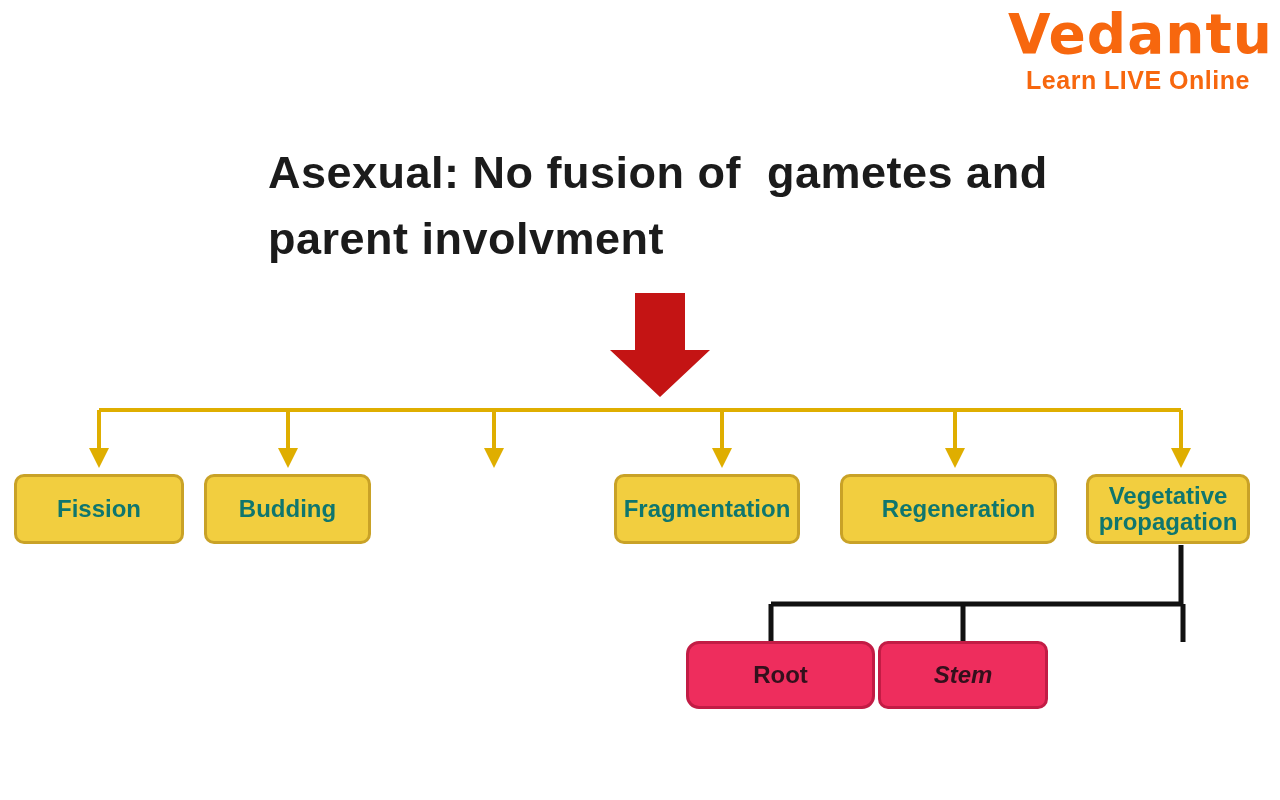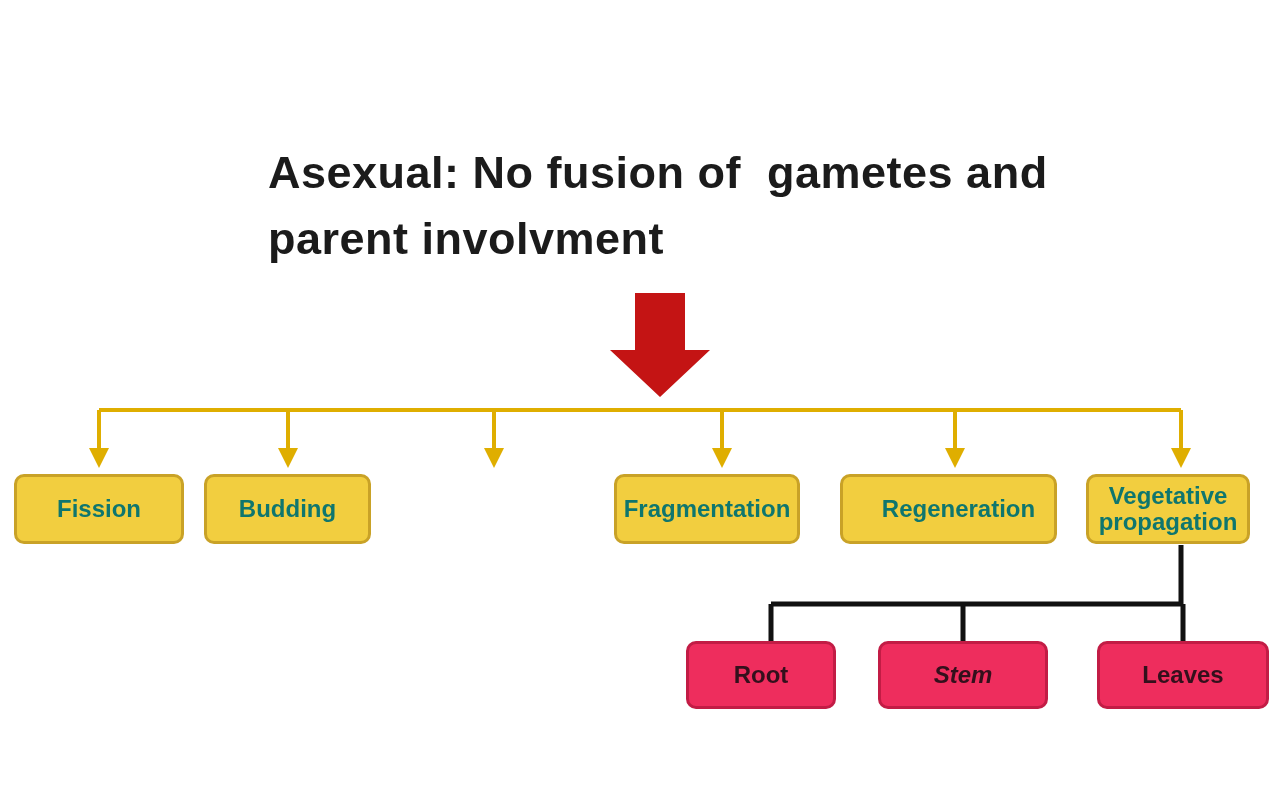--- a/index.html
+++ b/index.html
@@ -82,20 +82,24 @@
     background: var(--node-pink-fill, #EE2D5D);
     border: 3px solid var(--node-pink-border, #C21C45);
     color: #33101C;
   }
 </style>
 </head>
 <body>
 
 <div class="canvas">
 
+  <div class="logo">
+    <div class="brand">Vedantu</div>
+    <div class="tagline">Learn LIVE Online</div>
+  </div>
 
   <h1 class="title">
     <span class="title-line">Asexual: No fusion of  gametes and</span>
     <span class="title-line">parent involvment</span>
   </h1>
 
   <svg class="connectors" viewBox="0 0 1280 800" xmlns="http://www.w3.org/2000/svg">
 
     <polygon points="635,293 685,293 685,350 710,350 660,397 610,350 635,350" fill="#C41414"></polygon>
 
@@ -132,23 +136,20 @@
   <div class="node yellow" style="left:614px; width:186px;">
     <span>Fragmentation</span>
   </div>
   <div class="node yellow" style="left:840px; width:217px;padding-left:30px;">
     <span>Regeneration</span>
   </div>
   <div class="node yellow" style="left:1086px; width:164px;">
     <span>Vegetative propagation</span>
   </div>
 
-  <div class="node pink" style="left:686px;  width:150px;">
+  <div class="node pink" style="left:686px;  width:189px;border-radius:13px;">
     <span>Root</span>
   </div>
   <div class="node pink" style="left:878px;  width:170px;font-style:italic;">
     <span>Stem</span>
   </div>
-  <div class="node pink" style="left:1097px; width:172px;">
-    <span>Leaves</span>
-  </div>
 
 </div>
 
 </body></html>

